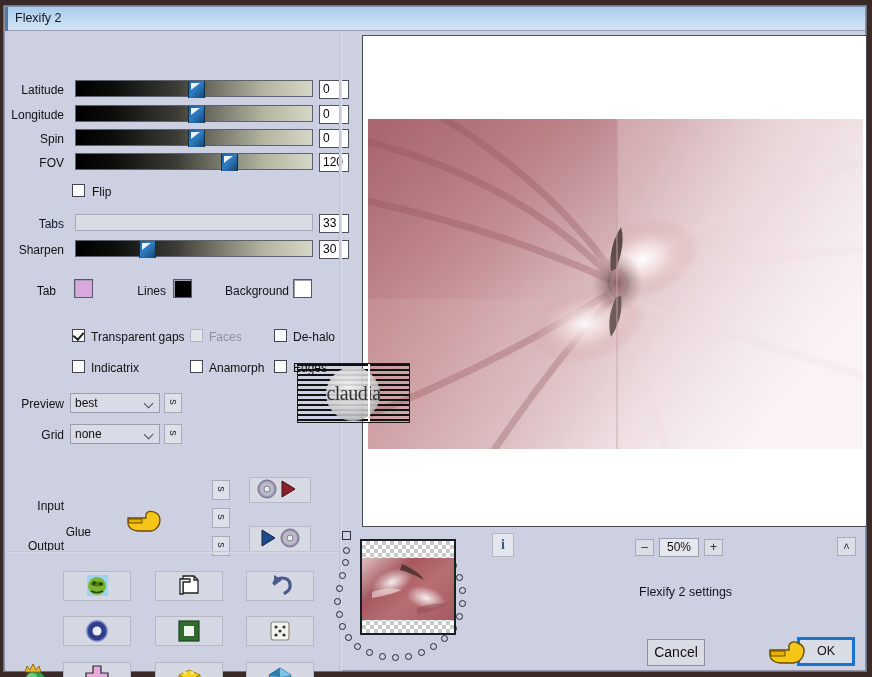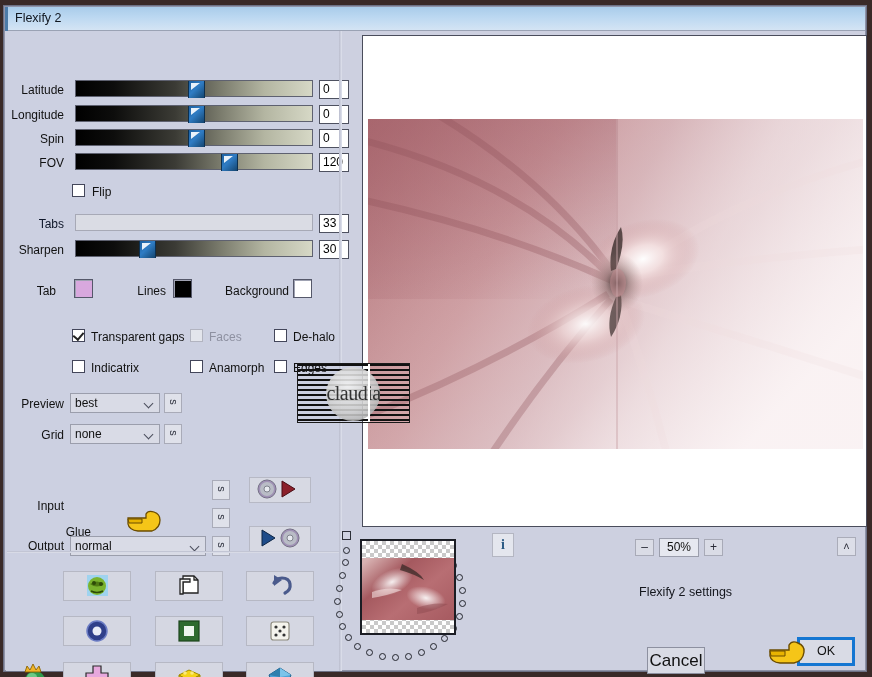--- a/index.html
+++ b/index.html
@@ -115,21 +115,21 @@
       border:1px solid #9b9eac;box-sizing:border-box;font-size:12px;
       text-align:center;line-height:17px;color:#111;}
   #expandbtn{position:absolute;left:495px;top:10px;width:19px;height:19px;
       background:#dcdee8;border:1px solid #aaacb9;box-sizing:border-box;
       font-size:11px;text-align:center;line-height:17px;color:#2a2c38;}
 
   #settingslbl{position:absolute;left:297px;top:58px;font-size:12.5px;color:#14161d;}
 
   #cancelbtn{position:absolute;left:305px;top:112px;width:58px;height:27px;
       background:#d9dbe5;border:1px solid #8d90a0;box-sizing:border-box;
-      font-size:17px;text-align:center;line-height:25px;color:#111;margin-top:8px;}
+      font-size:14px;text-align:center;line-height:25px;color:#111;}
   #okbtn{position:absolute;left:455px;top:110px;width:58px;height:29px;
       background:#d9dbe5;border:3px solid #1476d2;box-sizing:border-box;
       font-size:12.5px;text-align:center;line-height:23px;color:#111;}
 
   
   .handcursor{position:absolute;width:40px;height:26px;pointer-events:none;}
 
   
   #watermark{position:absolute;left:292px;top:356px;width:113px;height:60px;
       overflow:hidden;
@@ -245,24 +245,20 @@
     <div class="sbtn" style="left:206px;top:449px;">
       <span>s</span>
     </div>
 
     <div class="lbl" style="left:0;top:479px;width:58px;margin-top:27px;">Output</div>
     <div class="sbtn" style="left:206px;top:477px;">
       <span>s</span>
     </div>
 
     <div class="lbl" style="left:0;top:492px;width:58px;margin-left:27px;">Glue</div>
-    <div class="ddl" style="left:64px;top:505px;width:136px;">
-      <span>normal</span>
-      <span class="chev"></span>
-    </div>
     <div class="sbtn" style="left:206px;top:505px;">
       <span>s</span>
     </div>
 
     <svg class="handcursor" style="left:120px;top:478px;" viewBox="0 0 40 26">
       <path d="M2 9 L20 9 L20 5 Q22 1 28 3 Q34 5 34 11 Q34 19 26 22 L12 22 Q3 21 2 15 Z" fill="#f5c518" stroke="#6b4c00" stroke-width="1.3"></path>
       <path d="M2 10 L16 10 L16 14 L3 14 Z" fill="#e8b300" stroke="#6b4c00" stroke-width="1"></path>
     </svg>
 
     <div class="wbtn" style="left:243px;top:446px;">

